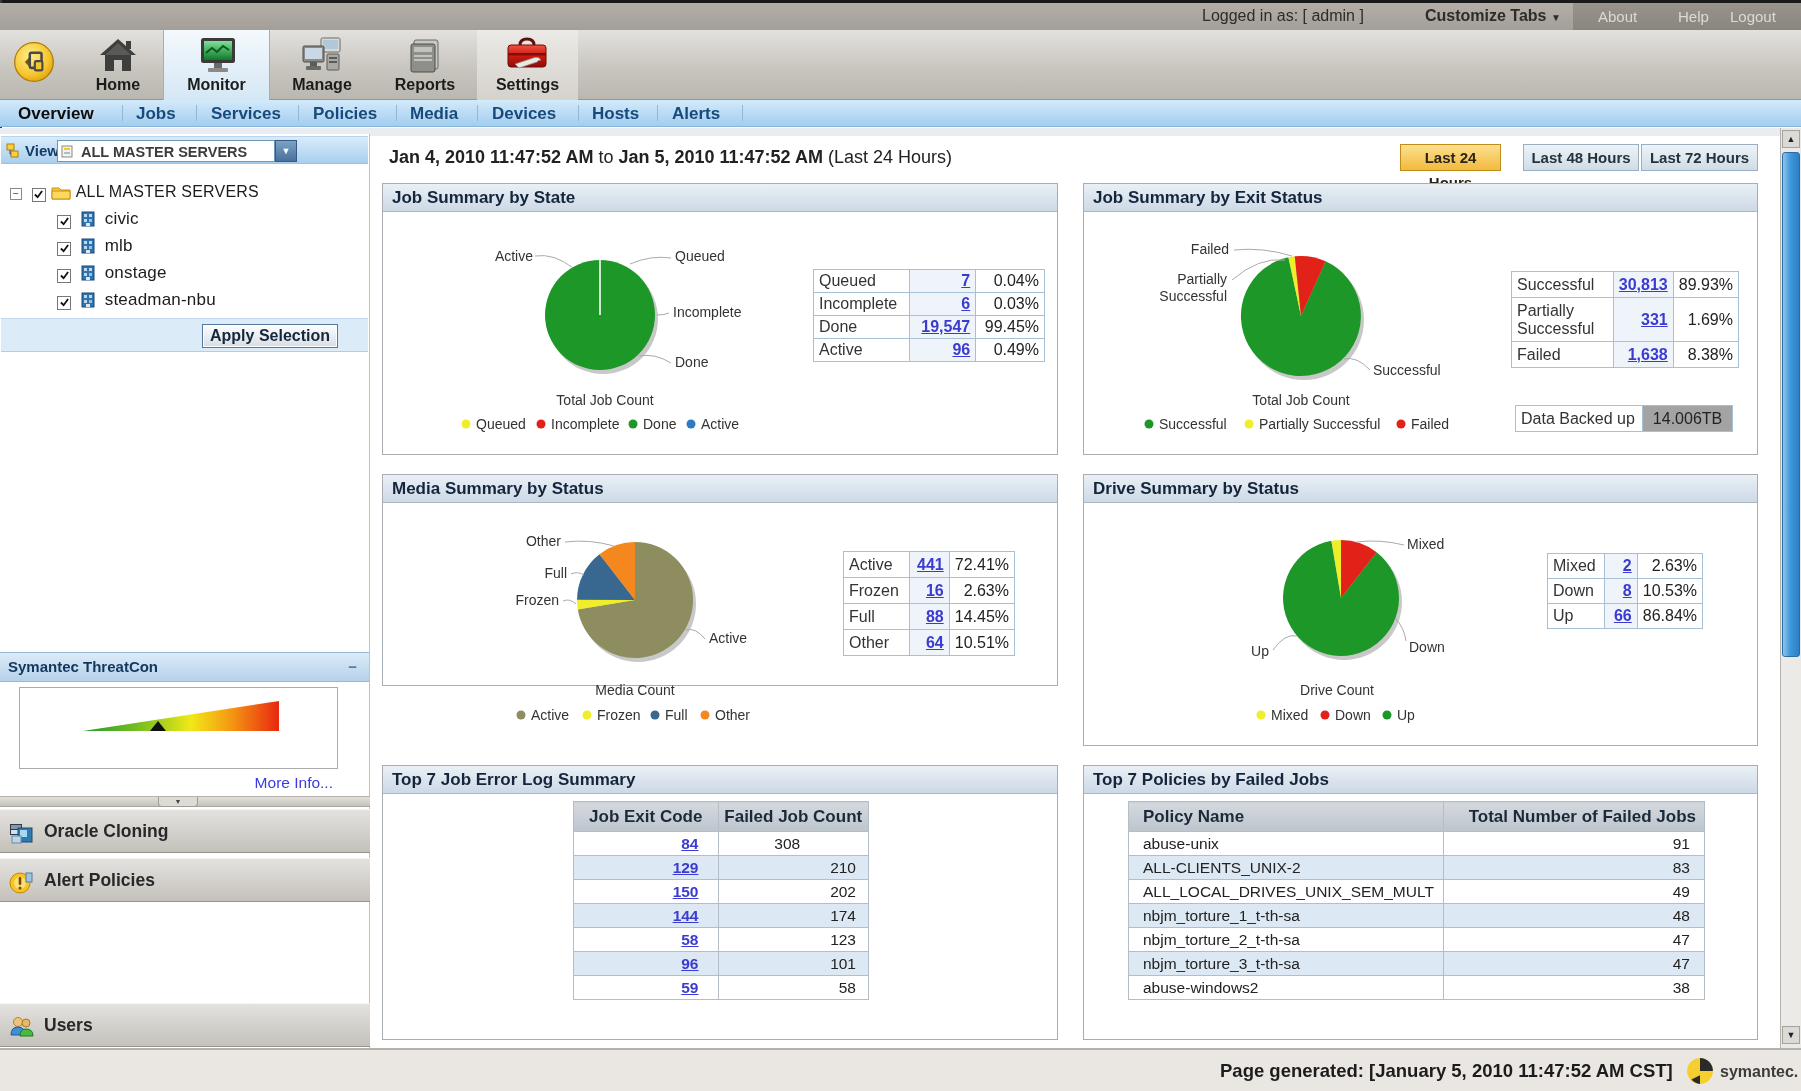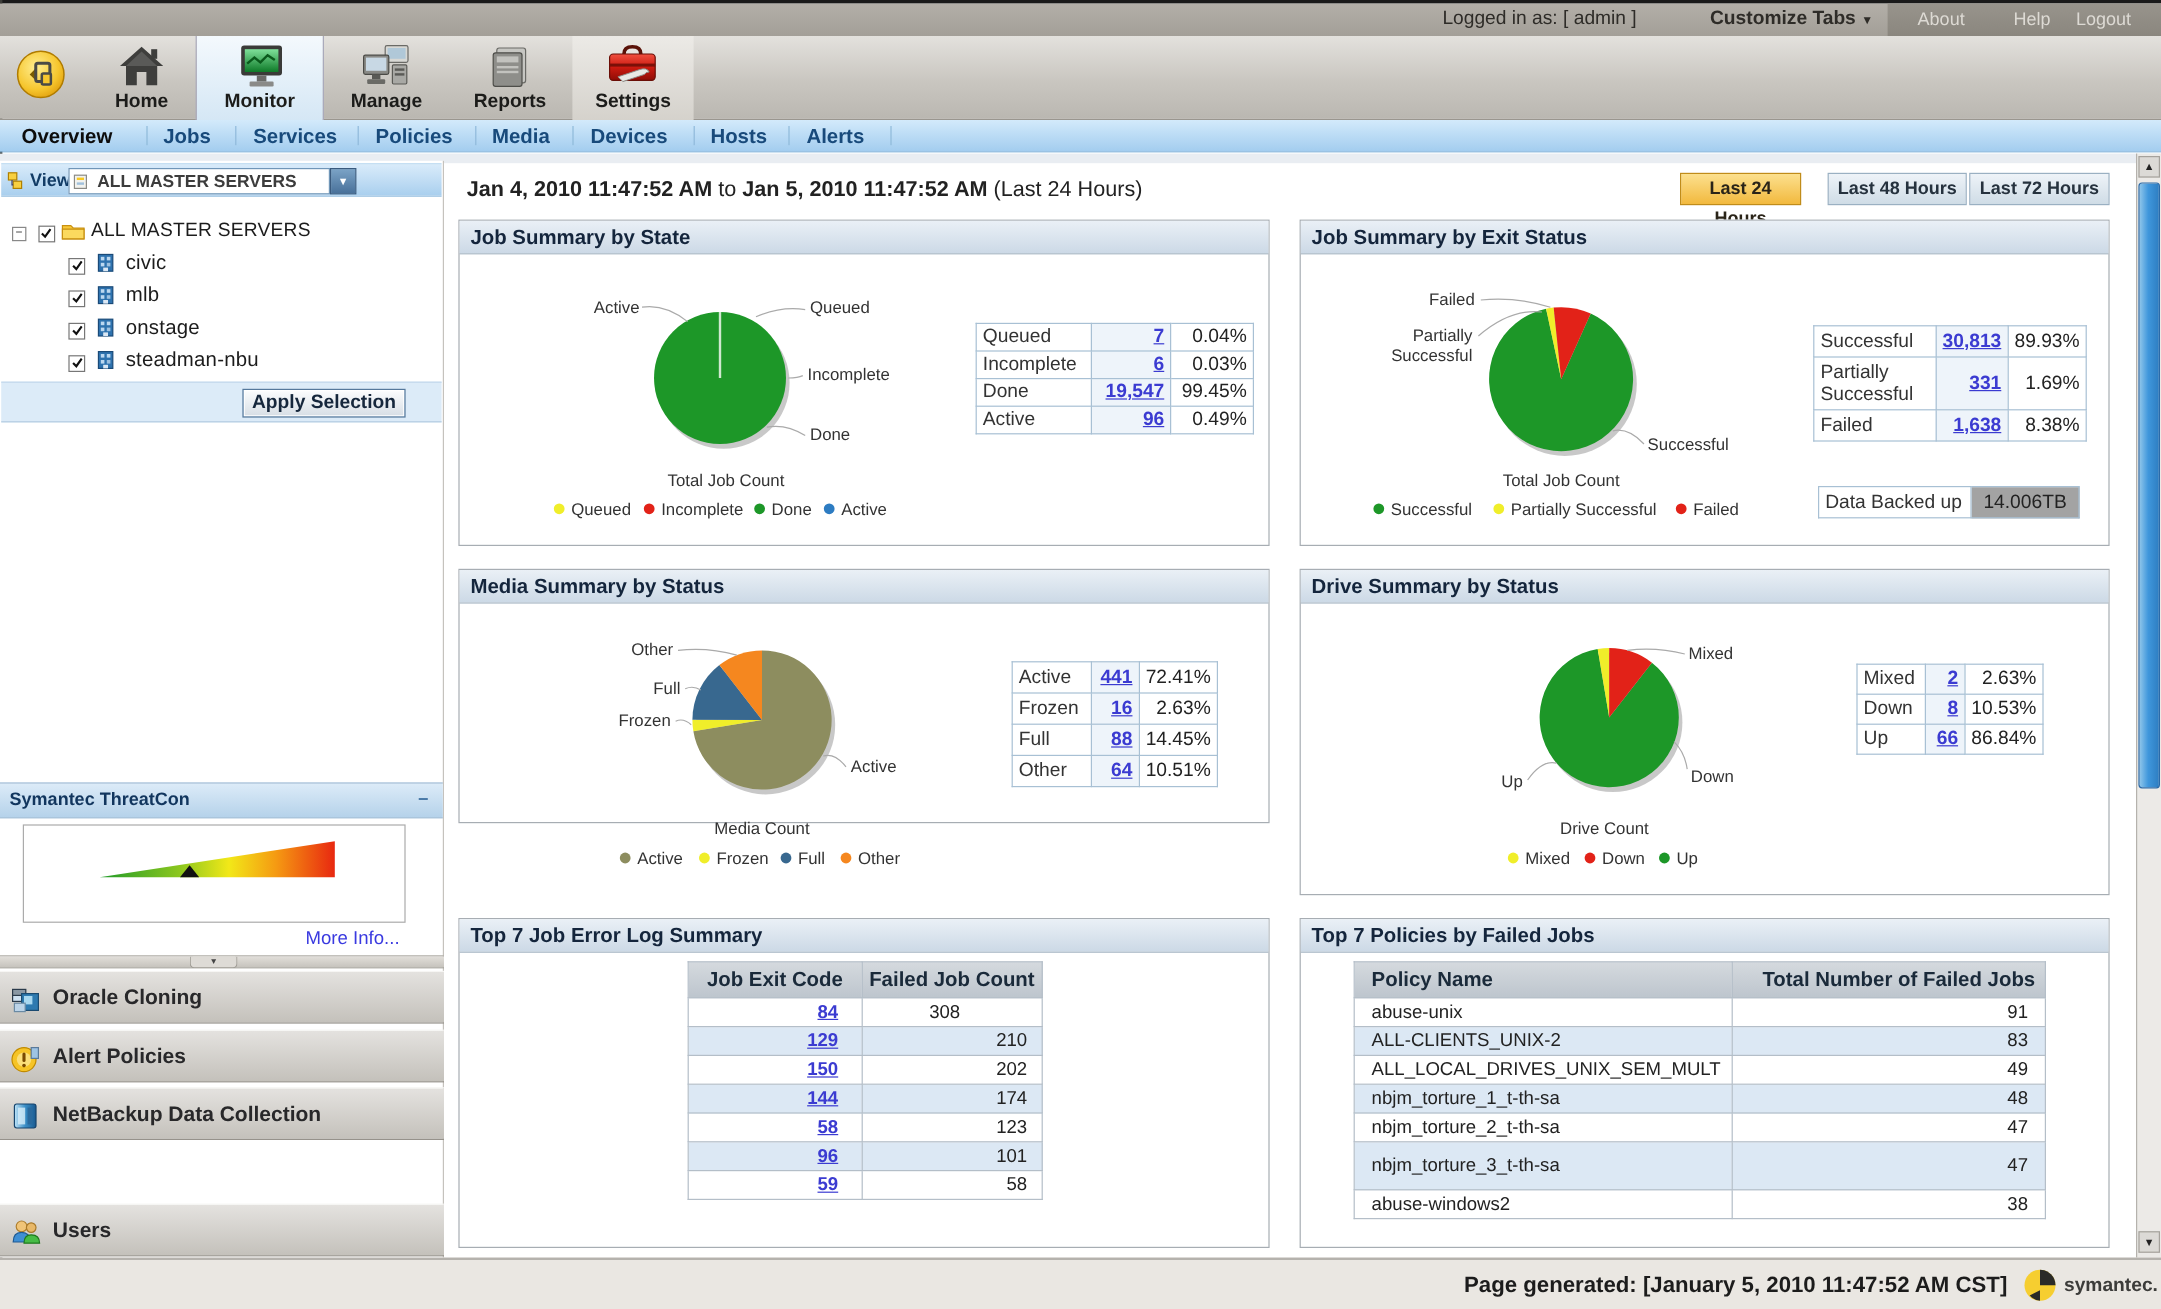--- a/index.html
+++ b/index.html
@@ -272,35 +272,20 @@
     <div class="acc" style="top:724px">
         <span class="ic"><svg width="26" height="26" viewBox="0 0 26 26">
             <circle cx="11" cy="14" r="10" fill="#f6c426" stroke="#c08a00"></circle>
             <circle cx="11" cy="14" r="6" fill="#fbdf7a"></circle>
             <rect x="9.7" y="8" width="2.6" height="8" rx="1.3" fill="#7a4a00"></rect>
             <circle cx="11" cy="19" r="1.5" fill="#7a4a00"></circle>
             <rect x="17" y="4" width="6" height="9" fill="#9ec4e4" stroke="#5a7a9a"></rect>
           </svg></span>
         <span class="tx">Alert Policies</span>
       </div>
-    <div class="acc" style="top:772px">
-        <span class="ic"><svg width="26" height="26" viewBox="0 0 26 26">
-            <defs>
-              <linearGradient id="nbu" x1="0" y1="0" x2="1" y2="0">
-                <stop offset="0" stop-color="#bfe4f8"></stop>
-                <stop offset="0.5" stop-color="#3a8ec6"></stop>
-                <stop offset="1" stop-color="#1a5a90"></stop>
-              </linearGradient>
-            </defs>
-            <rect x="3" y="3" width="18" height="20" rx="2" fill="url(#nbu)" stroke="#16456e"></rect>
-            <rect x="6" y="6" width="6" height="14" fill="#d8effa" opacity="0.8"></rect>
-            <rect x="14" y="6" width="4" height="14" fill="#2a6a9e"></rect>
-          </svg></span>
-        <span class="tx">NetBackup Data Collection</span>
-      </div>
     <div class="acc" style="top:869px">
         <span class="ic"><svg width="26" height="26" viewBox="0 0 26 26">
             <circle cx="9" cy="8" r="4.5" fill="#f0c478" stroke="#b08030"></circle>
             <path d="M2 21 Q2 13 9 13 Q16 13 16 21 Z" fill="#3f8fd4" stroke="#1e5a94"></path>
             <circle cx="17" cy="9" r="4" fill="#e8b868" stroke="#a87828"></circle>
             <path d="M11 22 Q11 15 17 15 Q24 15 24 22 Z" fill="#46bc46" stroke="#1e7a1e"></path>
           </svg></span>
         <span class="tx">Users</span>
       </div>
   </div>
@@ -592,21 +577,21 @@
             <td style="text-align:right;padding-right:14px">49</td>
           </tr>
           <tr class="even" style="height:24px">
             <td style="padding-left:14px">nbjm_torture_1_t-th-sa</td>
             <td style="text-align:right;padding-right:14px">48</td>
           </tr>
           <tr class="odd" style="height:24px">
             <td style="padding-left:14px">nbjm_torture_2_t-th-sa</td>
             <td style="text-align:right;padding-right:14px">47</td>
           </tr>
-          <tr class="even" style="height:40px">
+          <tr class="even" style="height:24px">
             <td style="padding-left:14px">nbjm_torture_3_t-th-sa</td>
             <td style="text-align:right;padding-right:14px">47</td>
           </tr>
           <tr class="odd" style="height:24px">
             <td style="padding-left:14px">abuse-windows2</td>
             <td style="text-align:right;padding-right:14px">38</td>
           </tr>
         </tbody>
       </table>
   </div>

